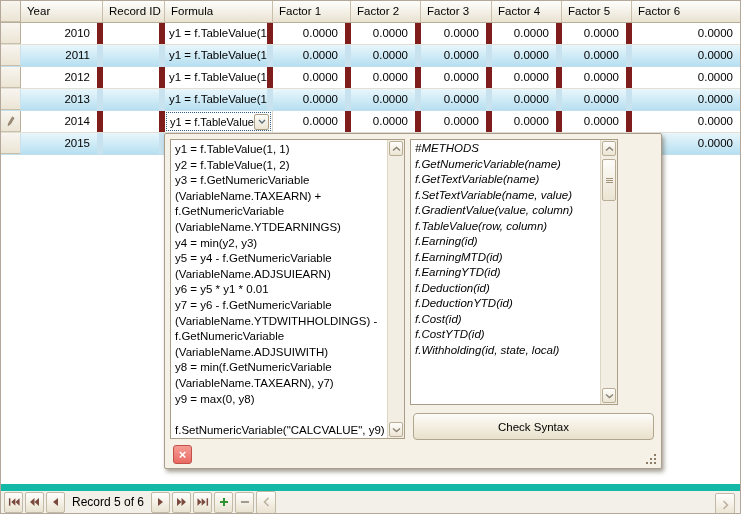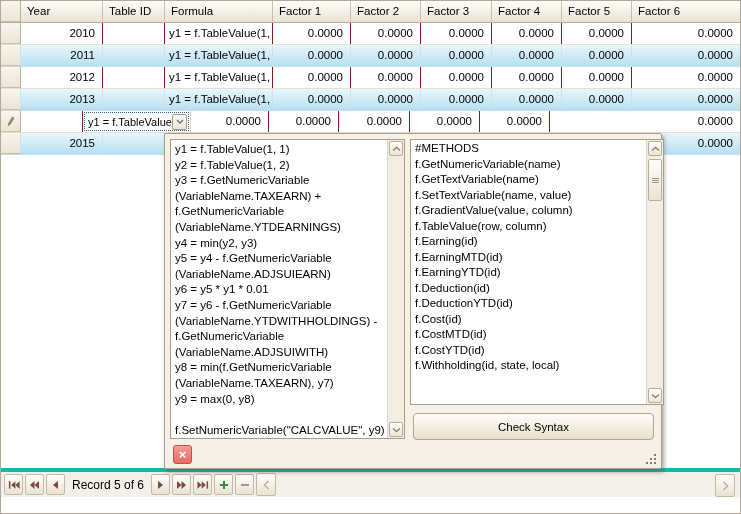--- a/index.html
+++ b/index.html
@@ -10,21 +10,21 @@
     font-family:"Liberation Sans", sans-serif; color:#000;
     overflow:hidden;
     padding-left:40px;
   }
   
   #grid { position:absolute; left:0; top:0; right:0; bottom:29px; background:#fff; overflow:hidden; }
   .grid-header { display:flex; height:22px; background:linear-gradient(180deg,#fdfdfb 0%,#f3efe5 55%,#e9e2d1 100%); border-bottom:1px solid #b9ae97; }
   .hcell { font-size:11.5px; line-height:21px; padding-left:6px; border-right:1px solid #c9c0ac; overflow:hidden; white-space:nowrap; }
   .grid-row { display:flex; height:22px; background:#fff; border-bottom:1px solid #e3dfd5; }
   .grid-row.striped { background:linear-gradient(180deg,#e9f6fb 0%,#cdeaf6 55%,#b7dff0 100%); border-bottom:1px solid #c2dfee; }
-  .cell { font-size:11.5px; line-height:21px; border-right:1px solid #7f1d1d; overflow:hidden; white-space:nowrap; }
+  .cell { font-size:11.5px; line-height:21px; border-right:6px solid #7f1d1d; overflow:hidden; white-space:nowrap; }
   .grid-row.striped .cell { border-right-color:#c8e2ef; }
   .cell.num { text-align:right; padding-right:7px; }
   .cell.fml { padding-left:4px; }
   .cell.sel, .hcell.sel {
     background:linear-gradient(180deg,#f8f5ef 0%,#ece5d5 100%);
     border-right:1px solid #b9ae97; border-bottom:1px solid #c8bfab;
     display:flex; align-items:center; justify-content:center; padding:0;
   }
   .c0{width:20px; flex:0 0 20px;} .c1{width:82px; flex:0 0 82px;} .c2{width:62px; flex:0 0 62px;}
   .c3{width:108px; flex:0 0 108px;} .c4{width:78px; flex:0 0 78px;} .c5{width:70px; flex:0 0 70px;}
@@ -34,58 +34,58 @@
   .cell-editor-wrap { position:relative; flex:0 0 108px; width:108px; border-right:1px solid #dcd7cb; }
   .cell-editor { position:absolute; inset:1px; background:#fff; border:1px dotted #35618a; display:flex; align-items:center; }
   .cell-editor .ed-text { flex:1; font-size:11px; padding-left:3px; white-space:nowrap; overflow:hidden; }
   .dd-btn { flex:0 0 15px; height:16px; margin:1px 1px 1px 0; border:1px solid #a99d86; border-radius:2px;
     background:linear-gradient(180deg,#fdfcf9 0%,#ece5d4 100%); display:flex; align-items:center; justify-content:center; }
   
   #popup { position:absolute; left:163px; top:132px; width:498px; height:336px; background:#f6f1e6;
     border:1px solid #a99e8b; border-radius:2px; box-shadow:2px 3px 4px rgba(95,85,70,.55); z-index:5; }
   .code-box { position:absolute; left:5px; top:5px; width:235px; height:300px; background:#fff; border:1px solid #a99d86; overflow:hidden; }
   .code-text { position:absolute; left:0; top:0; right:17px; bottom:0; padding:2px 4px; font-size:11.5px; line-height:15.6px; white-space:pre; overflow:hidden; }
-  .methods-box { position:absolute; left:245px; top:5px; width:254px; height:266px; background:#fff; border:1px solid #a99d86; overflow:hidden; }
+  .methods-box { position:absolute; left:245px; top:5px; width:208px; height:266px; background:#fff; border:1px solid #a99d86; overflow:hidden;font-style:italic; }
   .methods-list { position:absolute; left:0; top:0; right:17px; bottom:0; padding-top:1px; overflow:hidden; }
   .method-item { height:15.5px; line-height:15.5px; font-size:11.5px; padding-left:4px; white-space:nowrap; }
   .vscroll { position:absolute; right:0; top:0; bottom:0; width:17px; background:#f2eee3; border-left:1px solid #ded6c4; }
   .sbtn { position:absolute; left:1px; right:1px; height:15px; border:1px solid #b9ad96; border-radius:2px;
     background:linear-gradient(180deg,#fefdfb 0%,#ece5d4 100%); display:flex; align-items:center; justify-content:center; }
   .sbtn.up{top:1px;} .sbtn.down{bottom:1px;}
   .sthumb { position:absolute; left:1px; right:1px; top:19px; height:42px; border:1px solid #b9ad96; border-radius:2px;
     background:linear-gradient(180deg,#fdfcf9 0%,#ebe4d3 100%); display:flex; align-items:center; justify-content:center; flex-direction:column; gap:1px; }
   .sthumb i { display:block; width:7px; height:1px; background:#a2927a; }
   .check-btn { position:absolute; left:248px; top:279px; width:241px; height:27px; border:1px solid #b1a58e; border-radius:4px;
     background:linear-gradient(180deg,#fdfcf9 0%,#f3eee0 50%,#e9e1cd 100%); font-family:"Liberation Sans",sans-serif;
     font-size:11.5px; color:#000; cursor:default; }
   .close-btn { position:absolute; left:8px; top:311px; width:19px; height:19px; border:1px solid #c24f48; border-radius:3px;
     background:linear-gradient(180deg,#f59c95 0%,#e96b63 100%); color:#fff; display:flex; align-items:center; justify-content:center;
     font-size:13px; font-weight:bold; line-height:1; }
   .grip { position:absolute; right:5px; bottom:4px; width:11px; height:11px; }
   .grip b { position:absolute; width:2px; height:2px; background:#8a7c66; }
   
-  #nav { position:absolute; left:0; right:0; bottom:16px; height:29px; background:#f3f0e9; border-top:4px solid #14b8a6;
+  #nav { position:absolute; left:0; right:0; bottom:0; height:29px; background:#f3f0e9; border-top:7px solid #14b8a6;
     display:flex; align-items:center; padding-left:3px;text-align:center; }
   .nav-btn { width:19px; height:21px; margin-right:2px; border:1px solid #c2b9a6; border-radius:2px;
     background:linear-gradient(180deg,#fefefd 0%,#f4efe4 55%,#e9e2d1 100%); display:flex; align-items:center; justify-content:center; padding:0; }
   .nav-btn.wide { width:20px; height:23px; }
   .nav-text { font-size:12px; margin:0 7px 0 5px; white-space:nowrap; }
   .nav-right { position:absolute; right:3px; top:2px; }
 </style>
 </head>
 <body>
 
 <div id="app">
 
   <div id="grid">
     <div class="grid-header" id="grid-header">
       <div class="hcell sel c0"></div>
 
     <div class="hcell c1">Year</div>
-        <div class="hcell c2">Table ID</div>
+        <div class="hcell c2">Record ID</div>
         <div class="hcell c3">Formula</div>
         <div class="hcell c4">Factor 1</div>
         <div class="hcell c5">Factor 2</div>
         <div class="hcell c6">Factor 3</div>
         <div class="hcell c7">Factor 4</div>
         <div class="hcell c8">Factor 5</div>
         <div class="hcell c9">Factor 6</div>
       </div>
     <div id="grid-body">
 
@@ -136,20 +136,21 @@
           <div class="cell c7 num">0.0000</div>
           <div class="cell c8 num">0.0000</div>
           <div class="cell c9 num">0.0000</div>
         </div>
         <div class="grid-row">
           <div class="cell sel c0">
             <svg width="9" height="12" viewBox="0 0 9 12">
               <path d="M2 10.6 L2.7 8.1 L6.3 1.9 L8.1 3 L4.4 9.2 Z" fill="#a08f76" stroke="#7a6a55" stroke-width="0.6"></path>
             </svg>
           </div>
+          <div class="cell c1 num">2014</div>
           <div class="cell c2"></div>
           <div class="cell-editor-wrap">
             <div class="cell-editor">
               <span class="ed-text">y1 = f.TableValue(1,</span>
               <span class="dd-btn">
                 <svg width="8" height="5" viewBox="0 0 8 5">
                   <polyline points="1,1 4,4 7,1" fill="none" stroke="#5a6e7a" stroke-width="1.3"></polyline>
                 </svg>
               </span>
             </div>
@@ -218,21 +219,20 @@
           <div class="method-item">f.GetTextVariable(name)</div>
           <div class="method-item">f.SetTextVariable(name, value)</div>
           <div class="method-item">f.GradientValue(value, column)</div>
           <div class="method-item">f.TableValue(row, column)</div>
           <div class="method-item">f.Earning(id)</div>
           <div class="method-item">f.EarningMTD(id)</div>
           <div class="method-item">f.EarningYTD(id)</div>
           <div class="method-item">f.Deduction(id)</div>
           <div class="method-item">f.DeductionYTD(id)</div>
           <div class="method-item">f.Cost(id)</div>
-          <div class="method-item">f.CostMTD(id)</div>
           <div class="method-item">f.CostYTD(id)</div>
           <div class="method-item">f.Withholding(id, state, local)</div>
         </div>
       <div class="vscroll">
         <div class="sbtn up">
           <svg width="9" height="6" viewBox="0 0 9 6">
               <polyline points="1,4.5 4.5,1.5 8,4.5" fill="none" stroke="#8a8273" stroke-width="1.4"></polyline>
             </svg>
         </div>
         <div class="sthumb">

